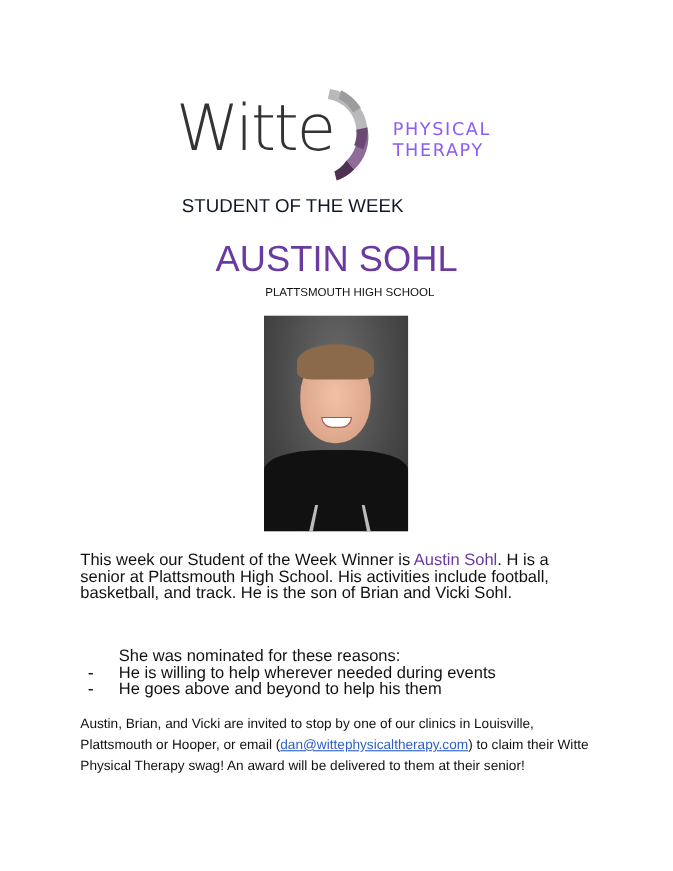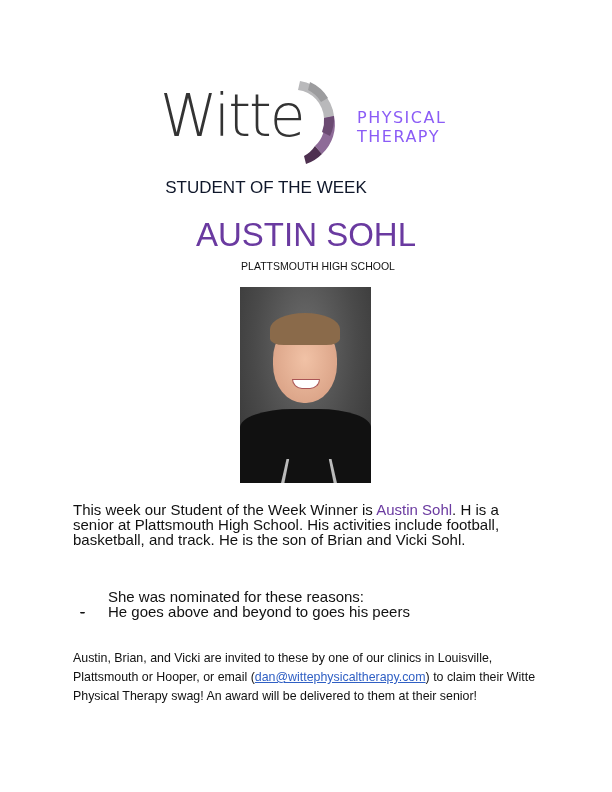--- a/index.html
+++ b/index.html
@@ -55,19 +55,19 @@
   <div class="hair"></div>
   <div class="smile"></div>
 </div>
 
 <div class="para"><span>This week our Student of the Week Winner is </span><span class="hl">Austin Sohl</span><span>. H is a senior at Plattsmouth High School. His activities include football, basketball, and track. He is the son of Brian and Vicki Sohl.</span></div>
 
 <div class="reasons">
   <div>She was nominated for these reasons:</div>
   <ul>
     <li><span class="dash">-</span></li>
+    <li><span class="dash">-</span><span>He is willing to help wherever needed during events</span></li>
     <li><span class="dash">-</span></li>
-    <li><span class="dash">-</span></li>
-    <li><span class="dash">-</span><span>He goes above and beyond to goes his peers</span></li>
+    <li><span class="dash">-</span><span>He goes above and beyond to help his them</span></li>
   </ul>
 </div>
 
-<div class="closing"><span>Austin, Brian, and Vicki are invited to these by one of our clinics in Louisville, Plattsmouth or Hooper, or email (</span><a href="mailto:dan@wittephysicaltherapy.com">dan@wittephysicaltherapy.com</a><span>) to claim their Witte Physical Therapy swag! An award will be delivered to them at their senior!</span></div>
+<div class="closing"><span>Austin, Brian, and Vicki are invited to stop by one of our clinics in Louisville, Plattsmouth or Hooper, or email (</span><a href="mailto:dan@wittephysicaltherapy.com">dan@wittephysicaltherapy.com</a><span>) to claim their Witte Physical Therapy swag! An award will be delivered to them at their senior!</span></div>
 
 </body></html>

